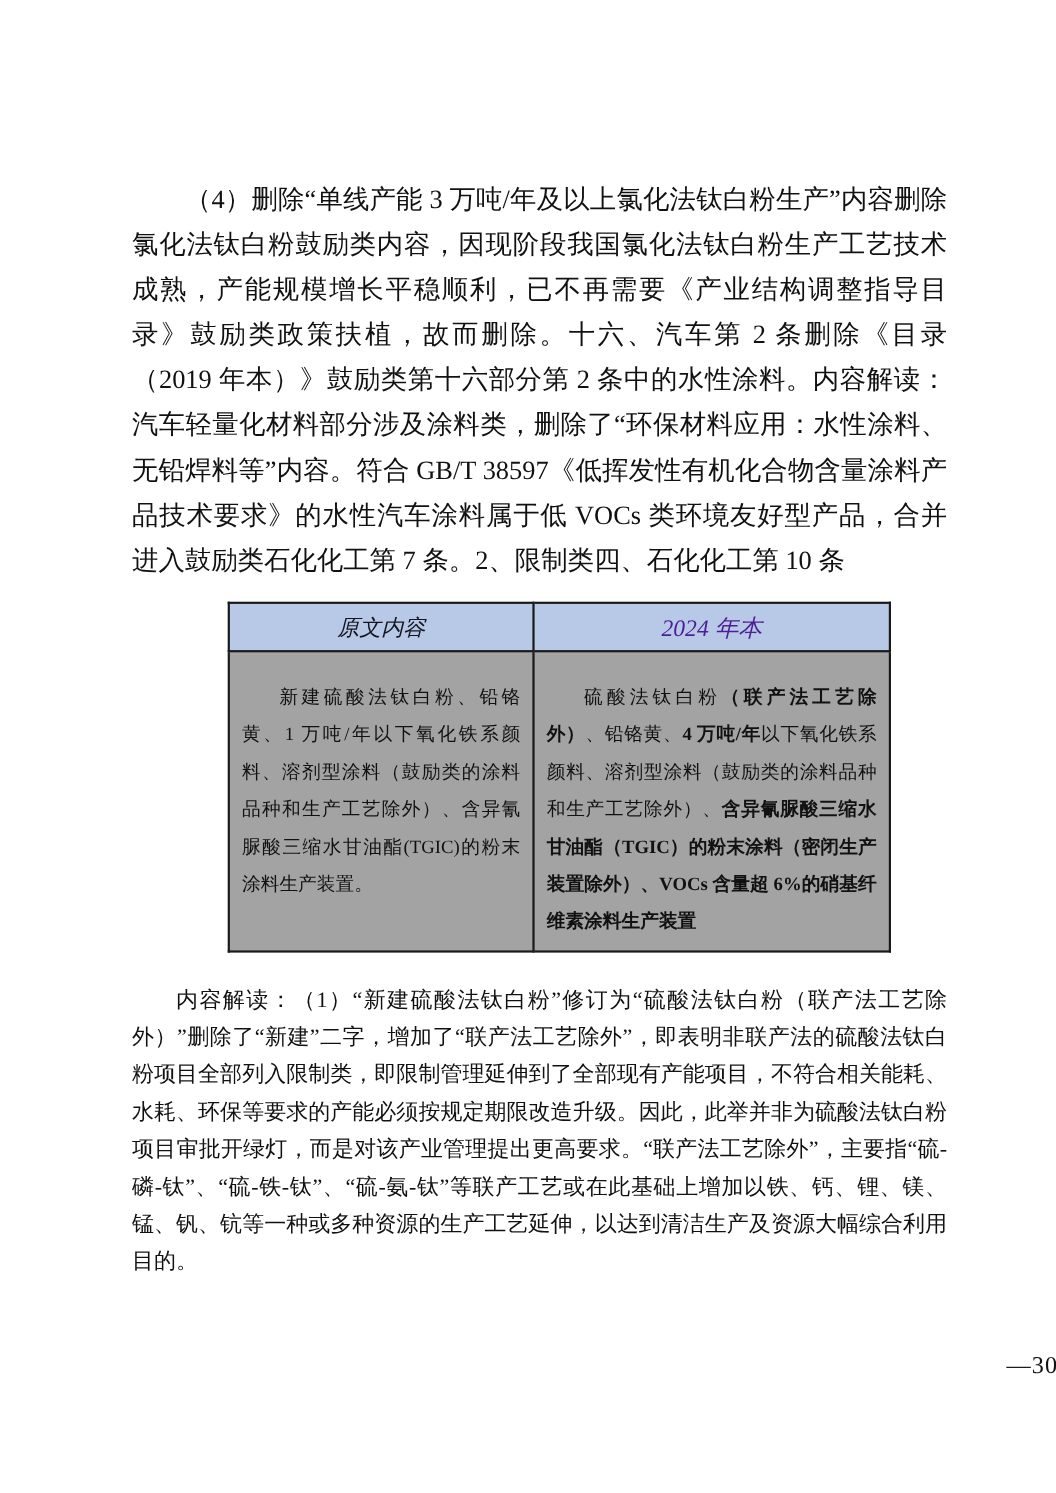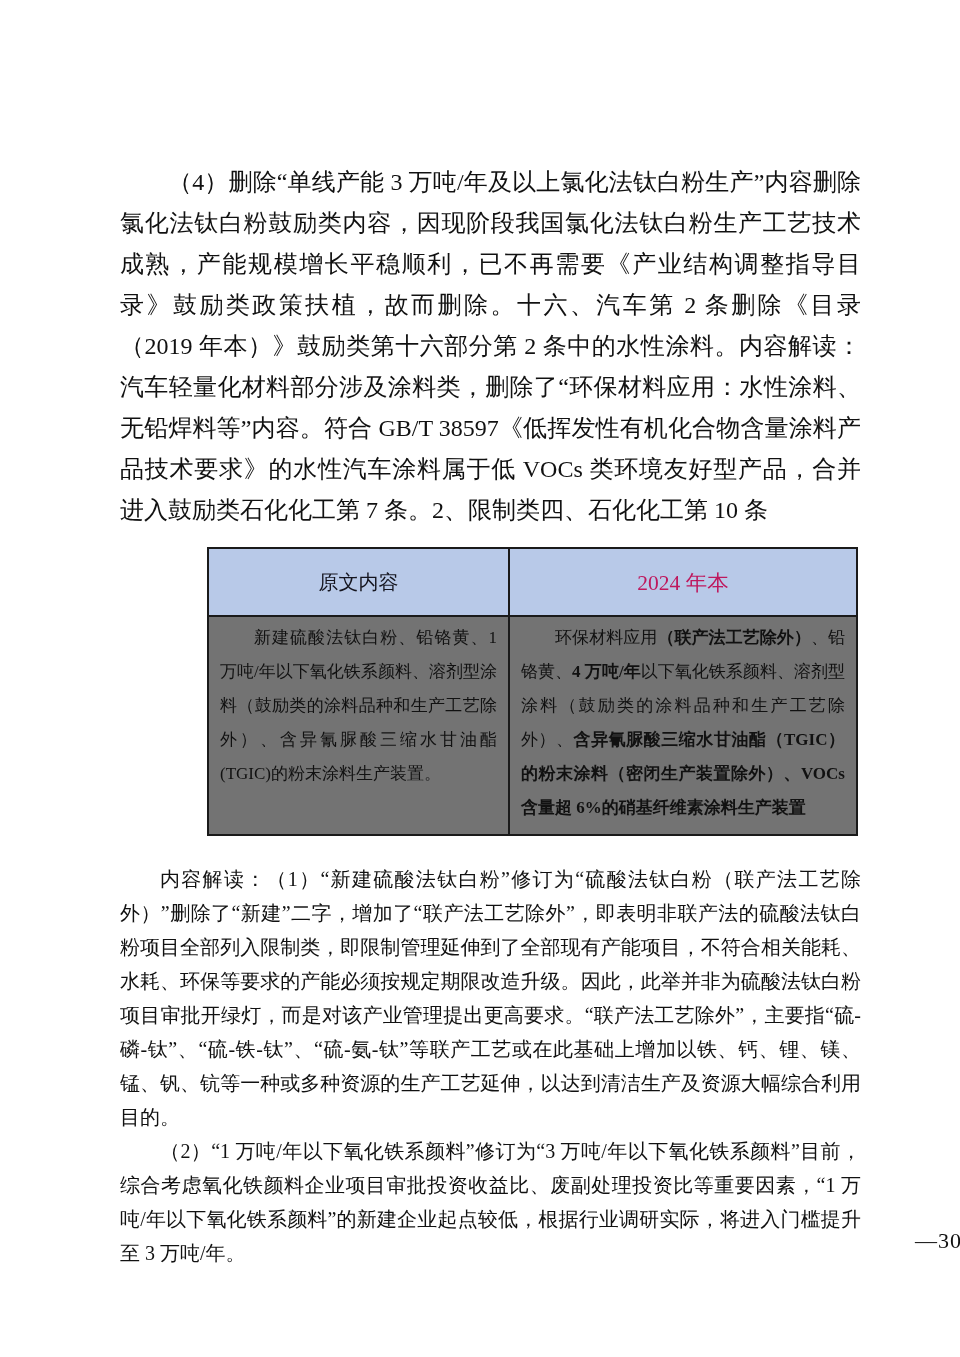--- a/index.html
+++ b/index.html
@@ -39,38 +39,39 @@
   }
   .cmp-table th, .cmp-table td {
     border: 2px solid #1a1a1a;
   }
   .cmp-table th {
     background: var(--header-bg, #b8c9e8);
     height: 42px;
     font-weight: normal;
     vertical-align: middle;
     text-align: center;
-    padding: 12px;
+    padding: 0;
+    font-style: italic;
   }
   .th-orig {
     width: 275px;
     font-family: "Liberation Sans", "DejaVu Sans", sans-serif;
     font-weight: bold;
     font-size: 20px;
     color: #14141e;
   }
   .th-2024 {
     width: 322px;
     font-size: 21.5px;
-    color: #be185d;
+    color: #4c1d95;
   }
   .cmp-table td {
     vertical-align: top;
-    padding: 4px 11px 9px 11px;
-    background: #737373;
+    padding: 24px 11px 9px 11px;
+    background: #a3a3a3;
   }
   .cell-p {
     margin: 0;
     font-size: 17px;
     line-height: 34px;
     text-align: justify;
     text-justify: inter-ideograph;
     text-indent: 2em;
   }
   .seg-bold { font-weight: bold; }
@@ -101,26 +102,25 @@
           <th class="th-orig">原文内容</th>
           <th class="th-2024">2024 年本</th>
         </tr>
       </thead>
       <tbody>
         <tr>
           <td>
             <p class="cell-p">新建硫酸法钛白粉、铅铬黄、1 万吨/年以下氧化铁系颜料、溶剂型涂料（鼓励类的涂料品种和生产工艺除外）、含异氰脲酸三缩水甘油酯(TGIC)的粉末涂料生产装置。</p>
           </td>
           <td>
-            <p class="cell-p"><span>环保材料应用</span><span class="seg-bold">（联产法工艺除外）</span><span>、铅铬黄、</span><span class="seg-bold">4 万吨/年</span><span>以下氧化铁系颜料、溶剂型涂料（鼓励类的涂料品种和生产工艺除外）、</span><span class="seg-bold">含异氰脲酸三缩水甘油酯（TGIC）的粉末涂料（密闭生产装置除外）、VOCs 含量超 6%的硝基纤维素涂料生产装置</span></p>
+            <p class="cell-p"><span>硫酸法钛白粉</span><span class="seg-bold">（联产法工艺除外）</span><span>、铅铬黄、</span><span class="seg-bold">4 万吨/年</span><span>以下氧化铁系颜料、溶剂型涂料（鼓励类的涂料品种和生产工艺除外）、</span><span class="seg-bold">含异氰脲酸三缩水甘油酯（TGIC）的粉末涂料（密闭生产装置除外）、VOCs 含量超 6%的硝基纤维素涂料生产装置</span></p>
           </td>
         </tr>
       </tbody>
     </table>
 
     <p class="para para-tight indent">内容解读：（1）“新建硫酸法钛白粉”修订为“硫酸法钛白粉（联产法工艺除外）”删除了“新建”二字，增加了“联产法工艺除外”，即表明非联产法的硫酸法钛白粉项目全部列入限制类，即限制管理延伸到了全部现有产能项目，不符合相关能耗、水耗、环保等要求的产能必须按规定期限改造升级。因此，此举并非为硫酸法钛白粉项目审批开绿灯，而是对该产业管理提出更高要求。“联产法工艺除外”，主要指“硫-磷-钛”、“硫-铁-钛”、“硫-氨-钛”等联产工艺或在此基础上增加以铁、钙、锂、镁、锰、钒、钪等一种或多种资源的生产工艺延伸，以达到清洁生产及资源大幅综合利用目的。</p>
 
-    <p class="para para-tight indent">（2）“1 万吨/年以下氧化铁系颜料”修订为“3 万吨/年以下氧化铁系颜料”目前，综合考虑氧化铁颜料企业项目审批投资收益比、废副处理投资比等重要因素，“1 万吨/年以下氧化铁系颜料”的新建企业起点较低，根据行业调研实际，将进入门槛提升至 3 万吨/年。</p>
 
   </div>
 
   <div class="page-number">—30—</div>
 </div>
 
 </body></html>

